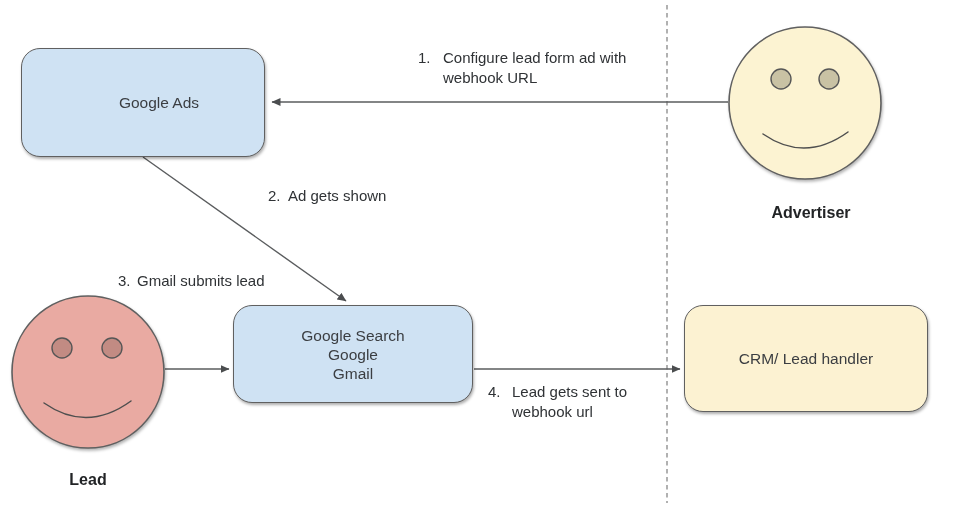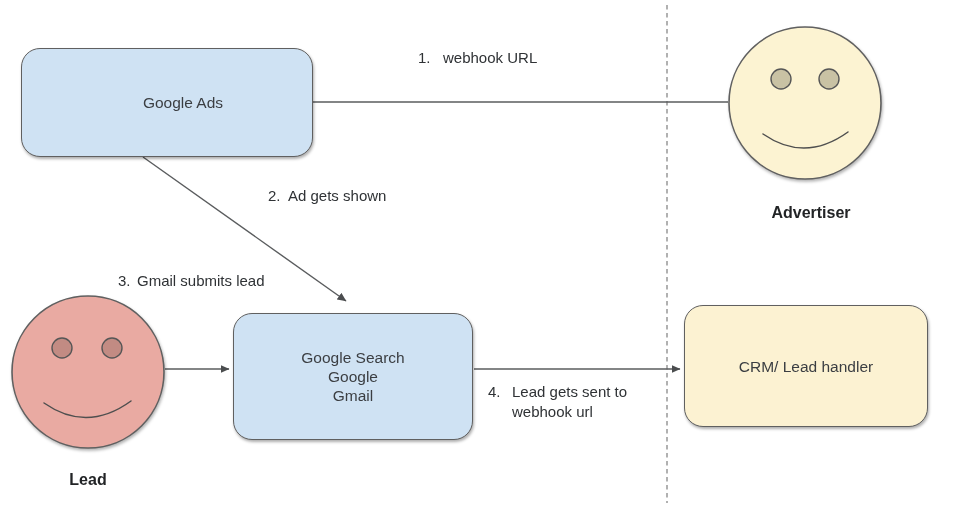--- a/index.html
+++ b/index.html
@@ -10,23 +10,23 @@
   .layer{position:absolute;left:0;top:0;width:960px;height:505px;}
   .node{
     position:absolute;display:flex;flex-direction:column;align-items:center;justify-content:center;
     border:1.6px solid #606060;border-radius:19px;
     box-shadow:1px 2px 3px rgba(0,0,0,0.32);
     font-size:15.5px;line-height:19px;text-align:center;color:#3b3e42;
     box-sizing:border-box;
   }
   .node.blue{background:#cfe2f3;}
   .node.yellow{background:#fcf2d2;}
-  .node-googleads{left:21px;top:48px;width:292px;height:109px;padding-left:32px;}
-  .node-surfaces{left:233px;top:313px;width:240px;height:127px;}
-  .node-crm{left:684px;top:305px;width:244px;height:122px;}
+  .node-googleads{left:21px;top:48px;width:244px;height:109px;padding-left:32px;}
+  .node-surfaces{left:233px;top:305px;width:240px;height:98px;}
+  .node-crm{left:684px;top:305px;width:244px;height:107px;}
   .step{
     position:absolute;display:flex;align-items:flex-start;
     font-size:15px;line-height:20px;color:#2f3235;white-space:nowrap;
   }
   .step .num{display:inline-block;flex:0 0 auto;}
   .step-1{left:418px;top:48px;}
   .step-1 .num{width:25px;}
   .step-2{left:268px;top:186px;}
   .step-2 .num{width:20px;}
   .step-3{left:118px;top:271px;}
@@ -87,20 +87,21 @@
     <div>Gmail</div>
   </div>
 
   <div class="node yellow node-crm">
     <div>CRM/ Lead handler</div>
   </div>
 
   <div class="step step-1">
     <span class="num">1.</span>
     <span>
+      <div>Configure lead form ad with</div>
       <div>webhook URL</div>
     </span>
   </div>
 
   <div class="step step-2">
     <span class="num">2.</span>
     <span>
       <div>Ad gets shown</div>
     </span>
   </div>

